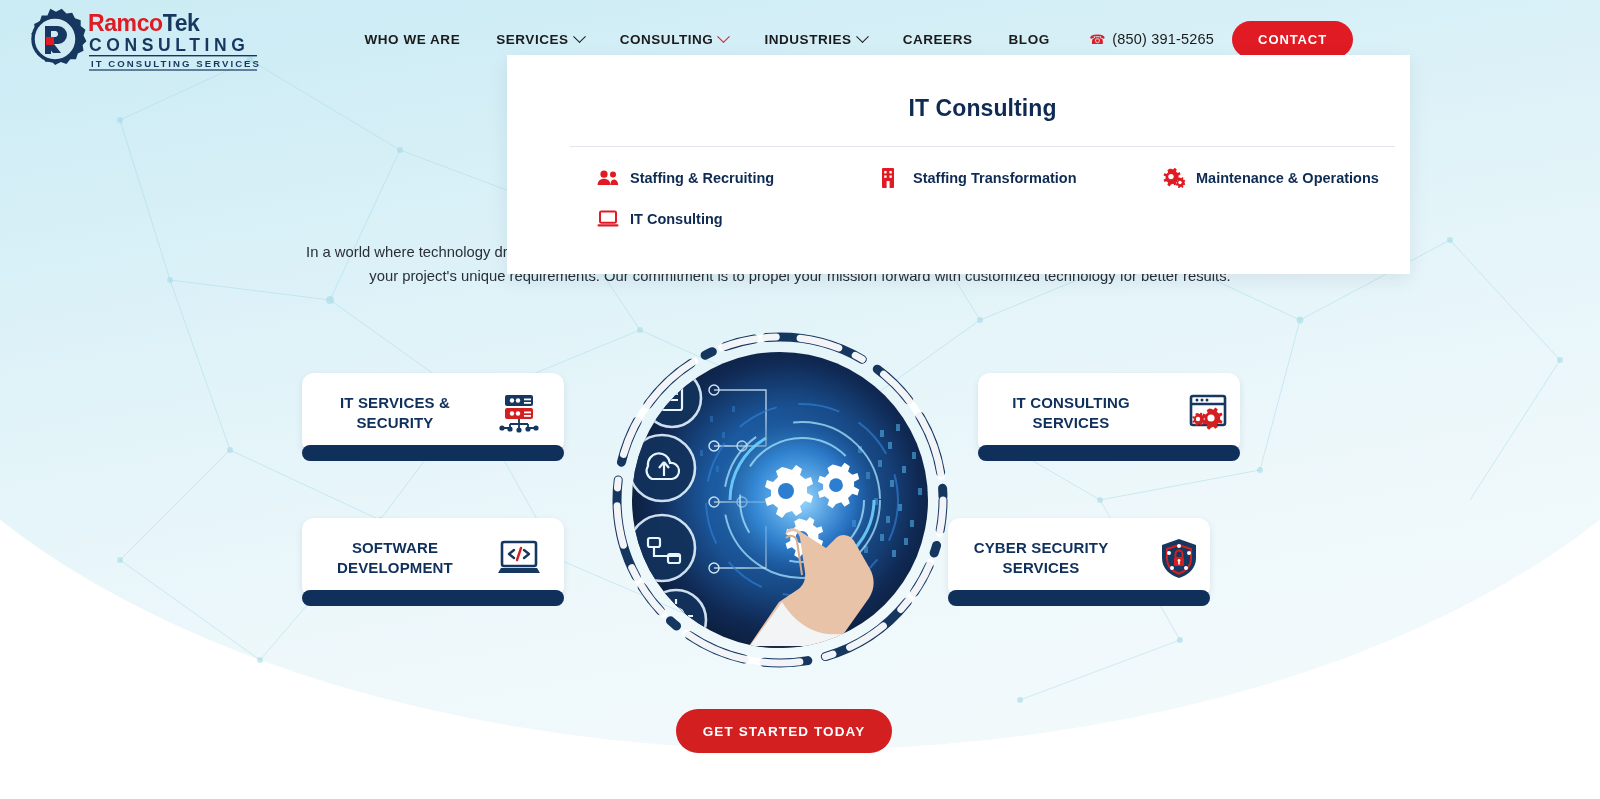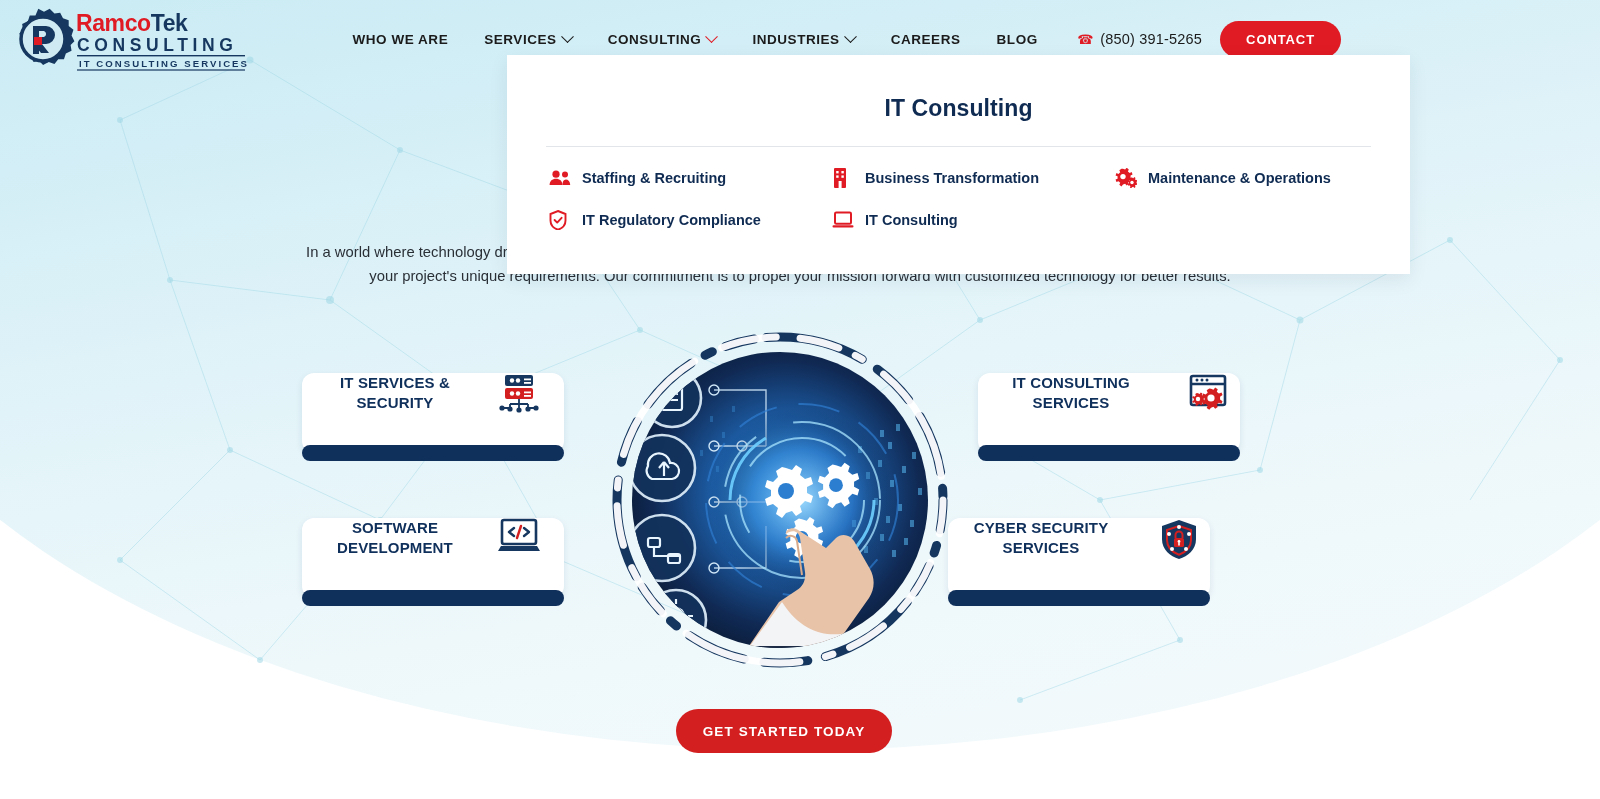--- a/index.html
+++ b/index.html
@@ -31,21 +31,21 @@
     position: absolute;
     left: 0; top: 0;
     width: 1600px; height: 799px;
     z-index: 1;
     pointer-events: none;
   }
 
   
   .header {
     position: absolute;
-    left: 0; top: 0;
+    left: 12px; top: 0;
     width: 1363px;
     height: 78px;
     z-index: 30;
     display: flex;
     align-items: center;
   }
   .logo-wrap {
     position: absolute;
     left: 10px; top: 6px;
     width: 240px; height: 66px;
@@ -111,20 +111,21 @@
   }
 
   
   .dropdown {
     position: absolute;
     left: 507px; top: 55px;
     width: 903px; height: 219px;
     background: #ffffff;
     z-index: 40;
     box-shadow: 0 6px 18px rgba(20,40,70,0.08);
+    padding-left: 48px;
   }
   .dd-title {
     text-align: center;
     font-size: 23px;
     font-weight: 700;
     color: #0f2b52;
     margin-top: 40px;
     letter-spacing: 0.1px;
   }
   .dd-rule {
@@ -177,21 +178,21 @@
 
   
   .card {
     position: absolute;
     width: 262px;
     height: 80px;
     background: #ffffff;
     border-radius: 12px;
     z-index: 12;
     display: flex;
-    align-items: flex-start;
+    align-items: center;
     box-shadow: 0 3px 7px rgba(16,48,92,0.10);
   }
   .card::after {
     content: "";
     position: absolute;
     left: 0; right: 0;
     bottom: -8px;
     height: 16px;
     background: #10305c;
     border-radius: 12px;
@@ -588,48 +589,39 @@
             <rect x="2" y="0" width="12" height="20" rx="1"></rect>
             <g fill="#fff">
               <rect x="4.2" y="3" width="2.4" height="2.4"></rect>
                 <rect x="9.4" y="3" width="2.4" height="2.4"></rect>
               <rect x="4.2" y="7.4" width="2.4" height="2.4"></rect>
                 <rect x="9.4" y="7.4" width="2.4" height="2.4"></rect>
               <rect x="6.6" y="13" width="3" height="7"></rect>
             </g>
           </svg>
         </span>
-        <span>Business Transformation</span>
+        <span>Staffing Transformation</span>
       </a>
 
       <a class="dd-link">
         <span class="dd-ico">
           <svg width="22" height="20" viewBox="0 0 22 20" fill="#e01b24">
             <g transform="translate(8,8)">
               <path d="M0,-8 L2.3,-7 L4,-9 L6.3,-7.2 L5.3,-5 L7.3,-3.3 L9.4,-4.3 L10.4,-1.6 L8.2,-0.6 L8.2,1.9 L10.4,2.9 L9.4,5.6 L7.3,4.6 L5.3,6.3 L6.3,8.5 L4,10.3 L2.3,8.3 L0,9.3 L-1.7,11.3 L-4,9.5 L-3,7.3 L-5,5.6 L-7.1,6.6 L-8.1,3.9 L-5.9,2.9 L-5.9,0.4 L-8.1,-0.6 L-7.1,-3.3 L-5,-2.3 L-3,-4 L-4,-6.2 L-1.7,-8z" transform="scale(0.92)"></path>
               <circle cx="0" cy="0.6" r="2.7" fill="#fff"></circle>
             </g>
             <g transform="translate(17,14)">
               <path d="M0,-5 L1.5,-4.4 L2.6,-5.7 L4,-4.6 L3.4,-3.1 L4.7,-2 L6,-2.7 L6.6,-1 L5.2,-0.3 L5.2,1.3 L6.6,2 L6,3.7 L4.7,3 L3.4,4.1 L4,5.6 L2.6,6.7 L1.5,5.4 L0,6 L-1,7.3 L-2.4,6.2 L-1.8,4.7 L-3.1,3.6 L-4.4,4.3 L-5,2.6 L-3.6,1.9 L-3.6,0.3 L-5,-0.4 L-4.4,-2.1 L-3.1,-1.4 L-1.8,-2.5 L-2.4,-4 L-1,-5.1z" transform="scale(0.88)"></path>
               <circle cx="0" cy="0.5" r="1.7" fill="#fff"></circle>
             </g>
           </svg>
         </span>
         <span>Maintenance &amp; Operations</span>
       </a>
 
-      <a class="dd-link">
-        <span class="dd-ico">
-          <svg width="18" height="20" viewBox="0 0 18 20">
-            <path d="M9 1 L16.5 4 v6.5 c0 5.2 -3.8 8 -7.5 9.2 C5.3 18.5 1.5 15.7 1.5 10.5 V4z" fill="none" stroke="#e01b24" stroke-width="1.9"></path>
-            <path d="M5.6 10 l2.6 2.6 l4.4 -4.8" fill="none" stroke="#e01b24" stroke-width="1.9" stroke-linecap="round" stroke-linejoin="round"></path>
-          </svg>
-        </span>
-        <span>IT Regulatory Compliance</span>
-      </a>
 
       <a class="dd-link">
         <span class="dd-ico">
           <svg width="22" height="18" viewBox="0 0 22 18">
             <rect x="3" y="1.4" width="16" height="11.4" rx="1.3" fill="none" stroke="#e01b24" stroke-width="2"></rect>
             <rect x="0.5" y="14.3" width="21" height="2.3" rx="1.1" fill="#e01b24"></rect>
           </svg>
         </span>
         <span>IT Consulting</span>
       </a>

